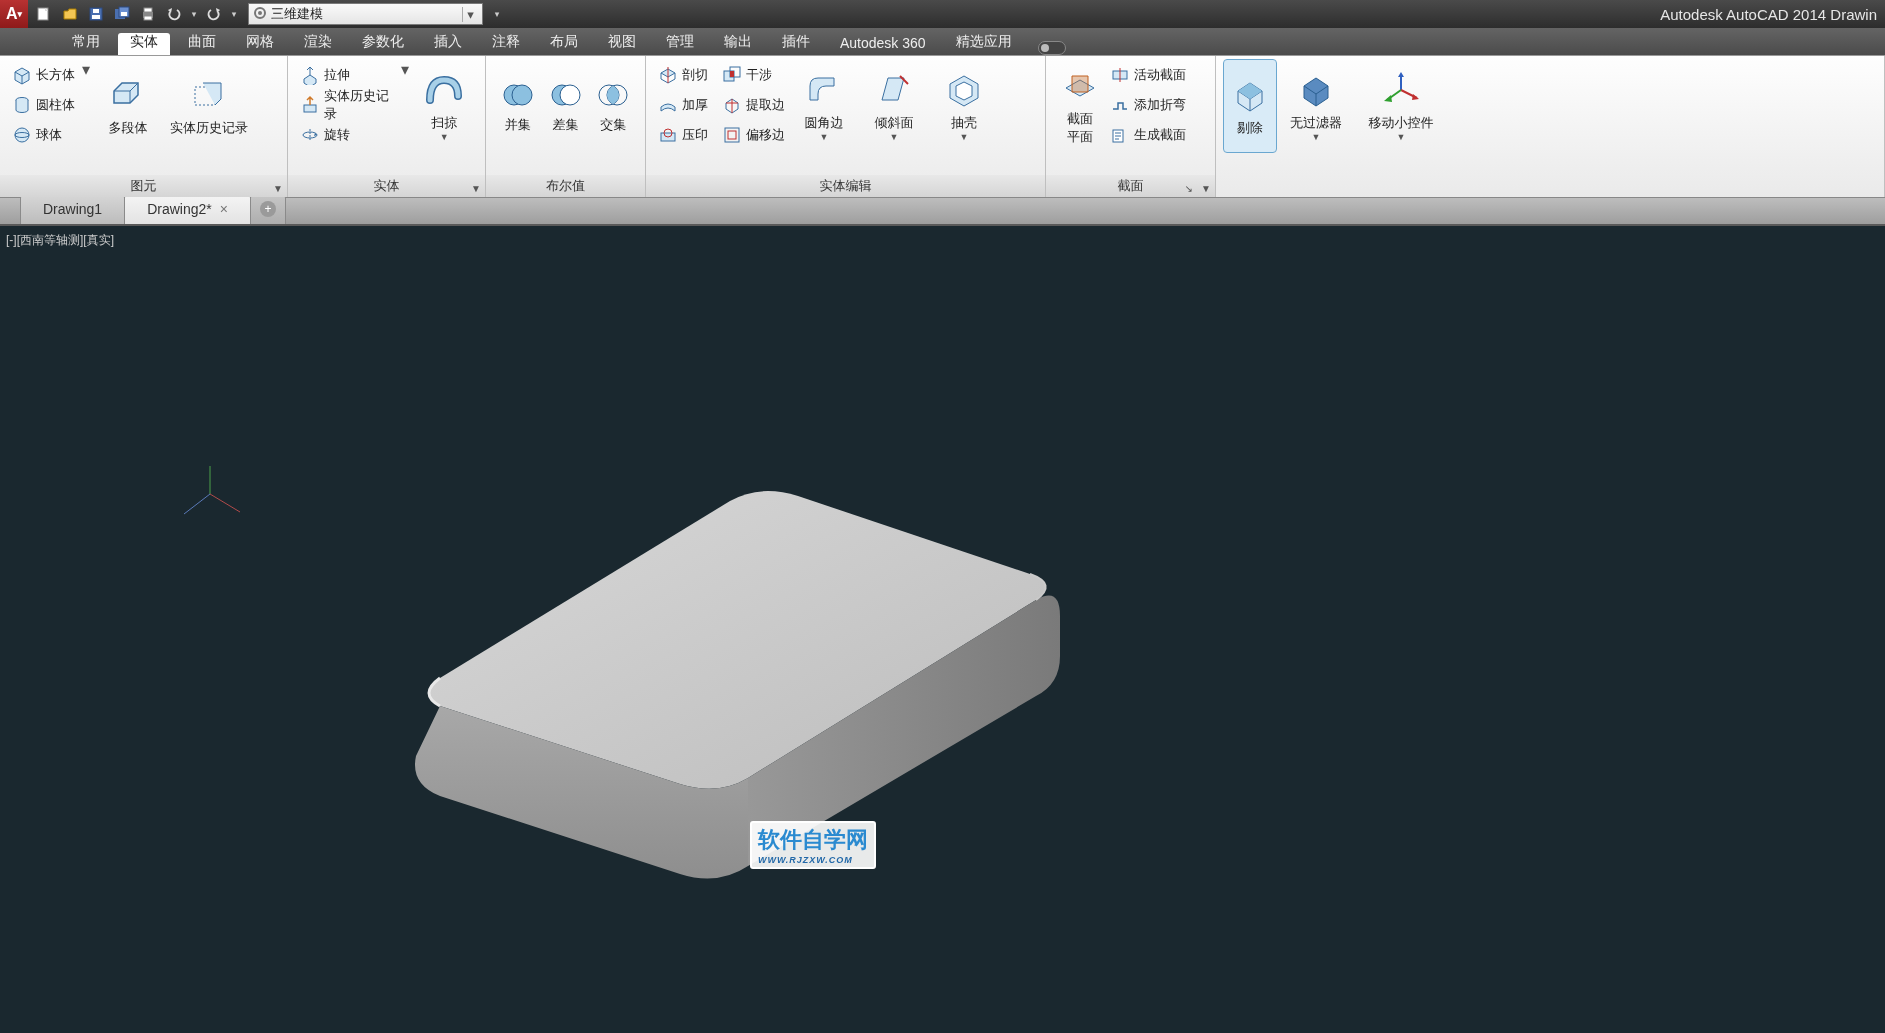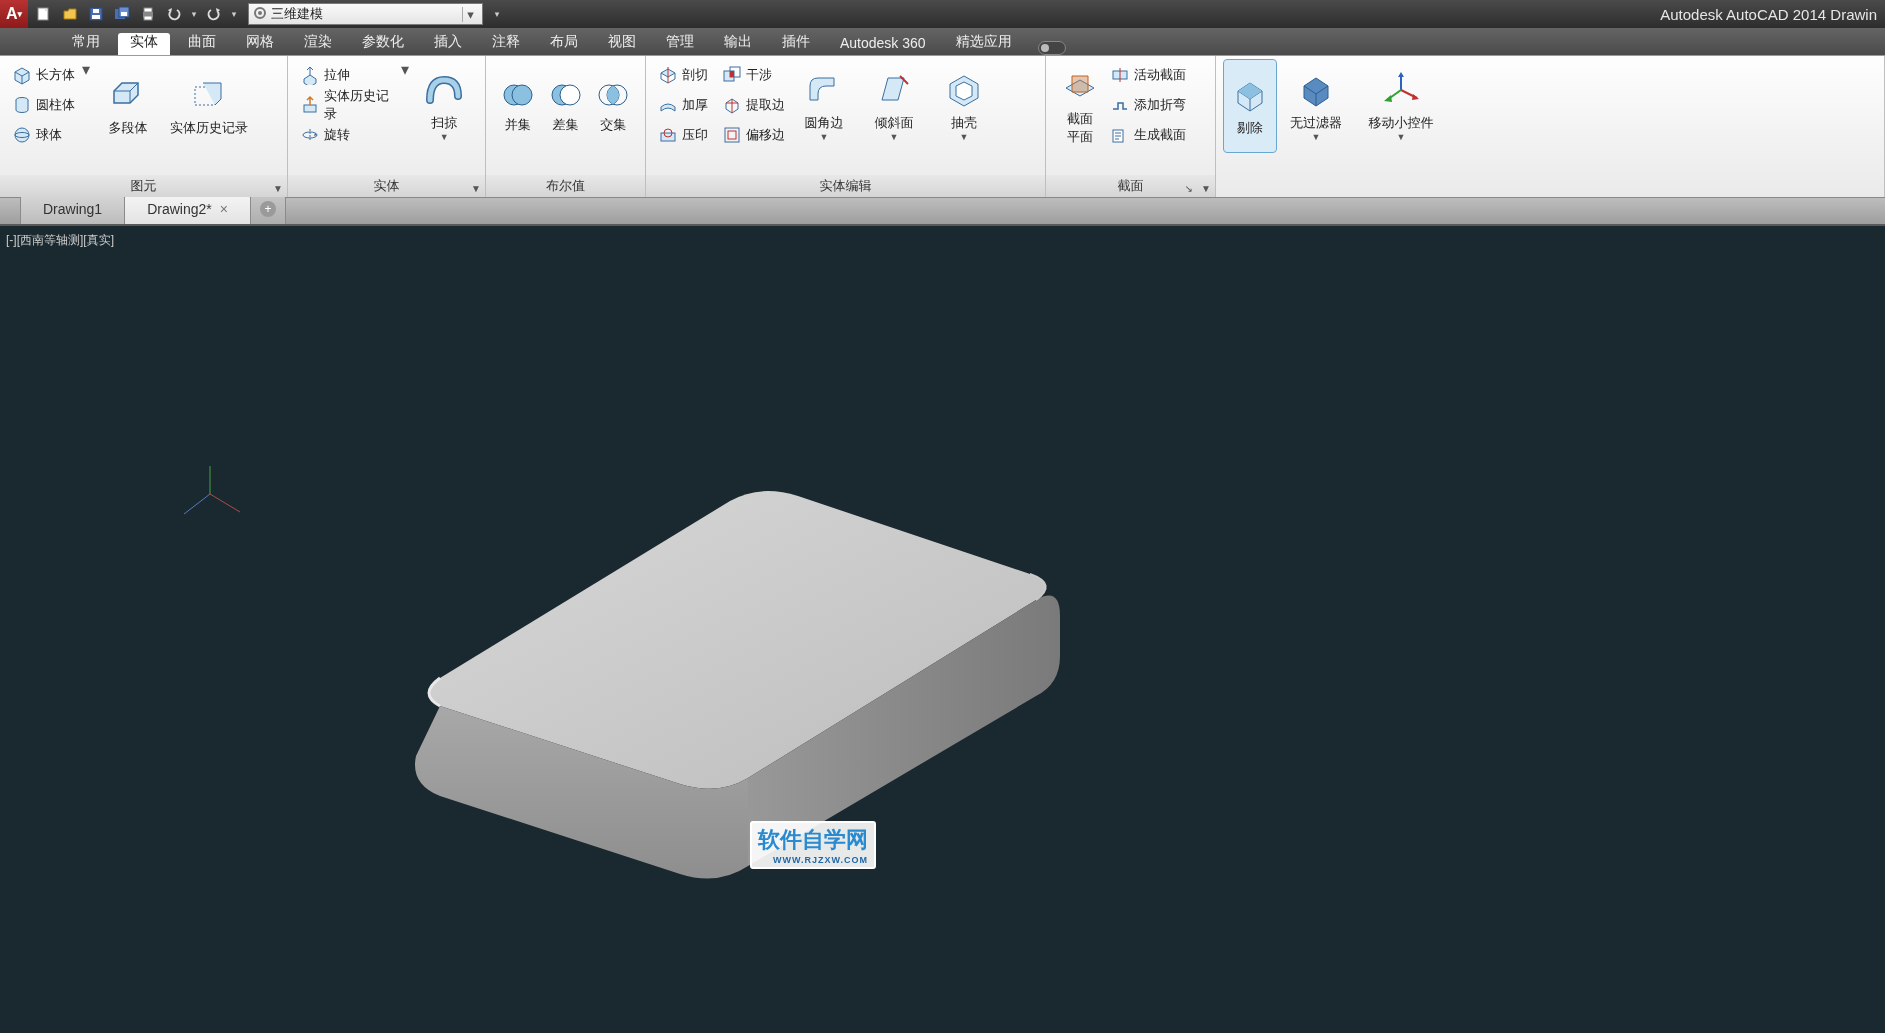--- a/index.html
+++ b/index.html
@@ -47,21 +47,21 @@
 .dtab.active { background:linear-gradient(#f6f6f6,#e3e3e3);}
 .dtab .close { font-size:14px; color:#777; }
 .dtab.new { width:36px; padding:0; justify-content:center; background:linear-gradient(#c8c8c8,#aeaeae);}
 .dtab.new .plus{width:16px;height:16px;border-radius:8px;background:#9a9a9a;color:#fff;display:flex;align-items:center;justify-content:center;font-size:12px;}
 
 
 .canvas { position:relative; width:100%; height: calc(1033px - 28px - 28px - 142px - 28px); background:#1a282f; overflow:hidden;}
 .view-label { position:absolute; left:6px; top:6px; font-size:12px; color:#ccc; }
 .ucs { position:absolute; left:180px; top:238px; }
 .watermark { position:absolute; left:750px; top:595px; font-size:22px; font-weight:bold; color:#2a8ad0; background:rgba(255,255,255,.9); padding:2px 6px; border:2px solid #fff; border-radius:3px; }
-.watermark .sub { display:block; font-size:9px; letter-spacing:1px; color:#2268a8; text-align:right;}
+.watermark .sub { display:block; font-size:9px; letter-spacing:1px; color:#2268a8; text-align:left;font-style:italic;}
 </style>
 </head>
 <body>
 
 <div class="title-bar">
   <div class="app-icon">A<span style="font-size:9px">▾</span></div>
   <div class="qat">
     <div class="qat-btn">
         <svg width="16" height="16">
           <rect x="2" y="2" width="10" height="12" fill="#fff" stroke="#888"></rect>

